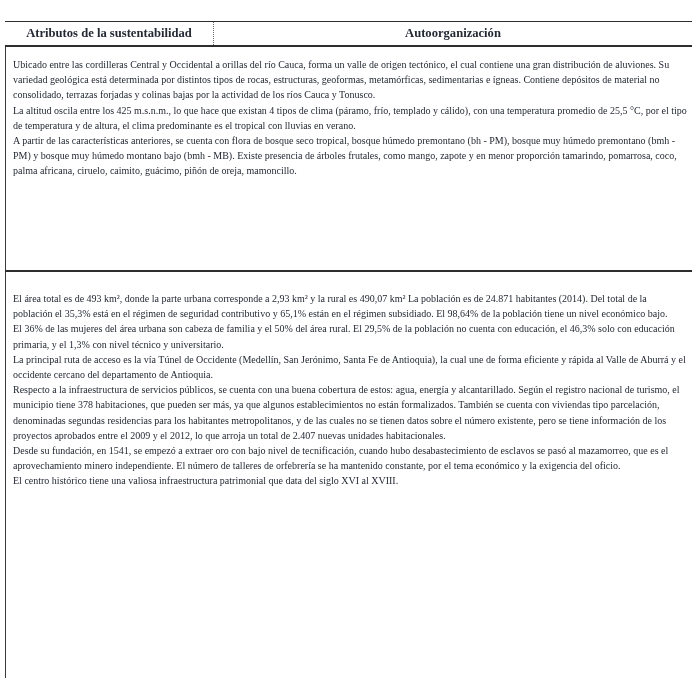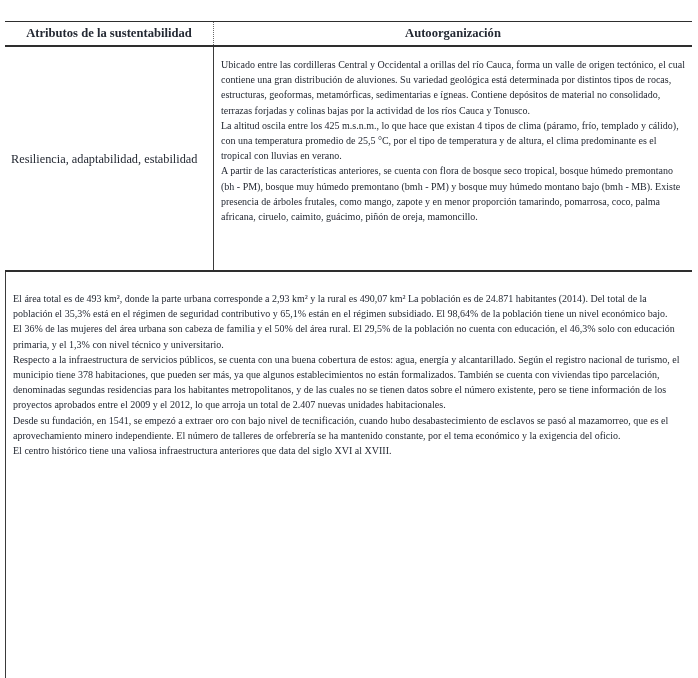--- a/index.html
+++ b/index.html
@@ -82,31 +82,31 @@
 <body>
 
 <div class="table">
 
   <div class="hrow">
     <div class="hcell-attr">Atributos de la sustentabilidad</div>
     <div class="hcell-char">Autoorganización</div>
   </div>
 
   <div class="brow brow-1">
-    <div class="acell">Resiliencia, adaptabilidad, estabilidad</div>
     <div class="ccell">
       <p>Ubicado entre las cordilleras Central y Occidental a orillas del río Cauca, forma un valle de origen tectónico, el cual contiene una gran distribución de aluviones. Su variedad geológica está determinada por distintos tipos de rocas, estructuras, geoformas, metamórficas, sedimentarias e ígneas. Contiene depósitos de material no consolidado, terrazas forjadas y colinas bajas por la actividad de los ríos Cauca y Tonusco.</p>
       <p>La altitud oscila entre los 425 m.s.n.m., lo que hace que existan 4 tipos de clima (páramo, frío, templado y cálido), con una temperatura promedio de 25,5 °C, por el tipo de temperatura y de altura, el clima predominante es el tropical con lluvias en verano.</p>
       <p>A partir de las características anteriores, se cuenta con flora de bosque seco tropical, bosque húmedo premontano (bh - PM), bosque muy húmedo premontano (bmh - PM) y bosque muy húmedo montano bajo (bmh - MB). Existe presencia de árboles frutales, como mango, zapote y en menor proporción tamarindo, pomarrosa, coco, palma africana, ciruelo, caimito, guácimo, piñón de oreja, mamoncillo.</p>
     </div>
   </div>
 
   <div class="brow brow-2">
     <div class="ccell">
       <p>El área total es de 493 km², donde la parte urbana corresponde a 2,93 km² y la rural es 490,07 km² La población es de 24.871 habitantes (2014). Del total de la población el 35,3% está en el régimen de seguridad contributivo y 65,1% están en el régimen subsidiado. El 98,64% de la población tiene un nivel económico bajo.</p>
       <p>El 36% de las mujeres del área urbana son cabeza de familia y el 50% del área rural. El 29,5% de la población no cuenta con educación, el 46,3% solo con educación primaria, y el 1,3% con nivel técnico y universitario.</p>
+      <p>La principal ruta de acceso es la vía Túnel de Occidente (Medellín, San Jerónimo, Santa Fe de Antioquia), la cual une de forma eficiente y rápida al Valle de Aburrá y el occidente cercano del departamento de Antioquia.</p>
       <p>Respecto a la infraestructura de servicios públicos, se cuenta con una buena cobertura de estos: agua, energía y alcantarillado. Según el registro nacional de turismo, el municipio tiene 378 habitaciones, que pueden ser más, ya que algunos establecimientos no están formalizados. También se cuenta con viviendas tipo parcelación, denominadas segundas residencias para los habitantes metropolitanos, y de las cuales no se tienen datos sobre el número existente, pero se tiene información de los proyectos aprobados entre el 2009 y el 2012, lo que arroja un total de 2.407 nuevas unidades habitacionales.</p>
       <p>Desde su fundación, en 1541, se empezó a extraer oro con bajo nivel de tecnificación, cuando hubo desabastecimiento de esclavos se pasó al mazamorreo, que es el aprovechamiento minero independiente. El número de talleres de orfebrería se ha mantenido constante, por el tema económico y la exigencia del oficio.</p>
-      <p>El centro histórico tiene una valiosa infraestructura anteriores que data del siglo XVI al XVIII.</p>
+      <p>El centro histórico tiene una valiosa infraestructura patrimonial que data del siglo XVI al XVIII.</p>
     </div>
   </div>
 
 </div>
 
 </body></html>

